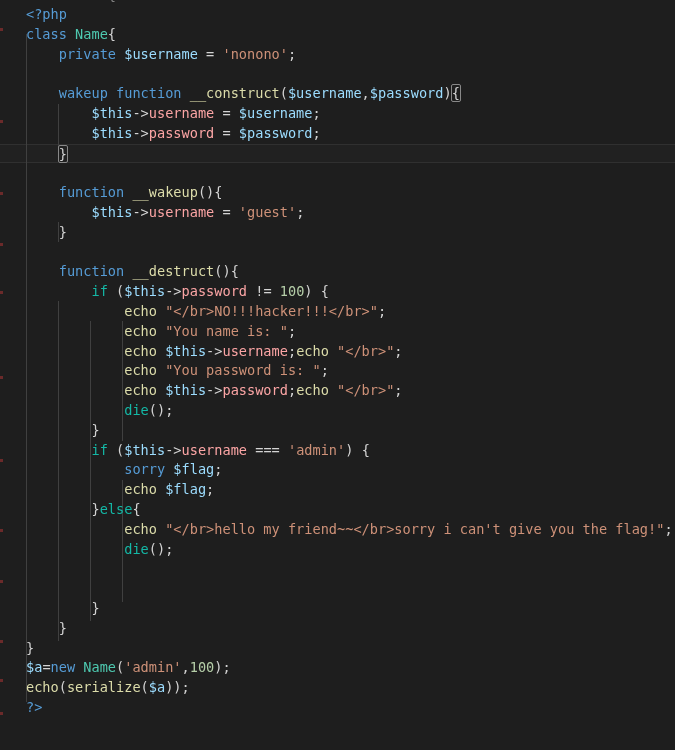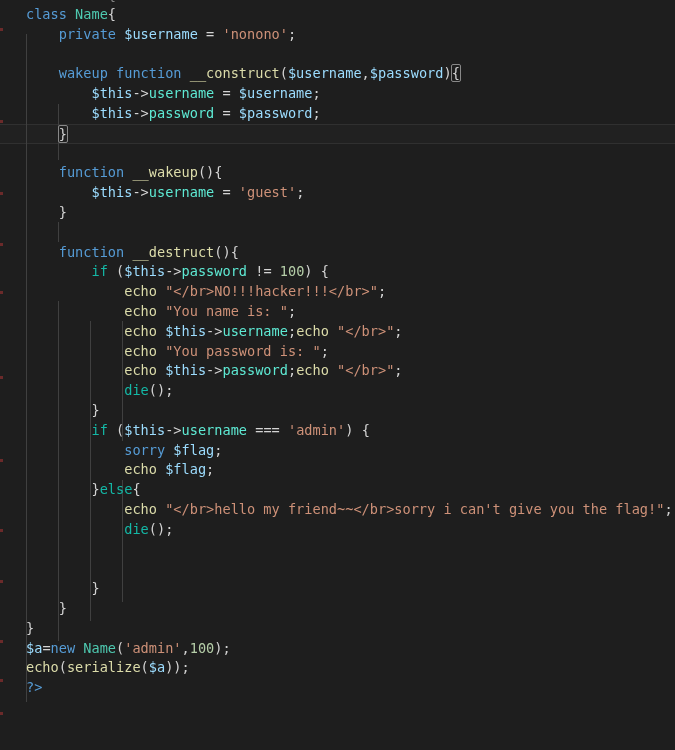--- a/index.html
+++ b/index.html
@@ -94,21 +94,21 @@
     outline-offset: 0px;
     border-radius: 1px;
   }
 
   
   .kw       { color: #569cd6; }  
   .ctrl     { color: #14b8a6; }  
   .type     { color: #4ec9b0; text-align: center; }  
   .fn       { color: #dcdcaa; }  
   .var      { color: #9cdcfe; margin-top: 6px; }  
-  .prop     { color: #5eead4; }
+  .prop     { color: #fca5a5; }
   .str      { color: #ce9178; text-align: center; }  
   .num      { color: #b5cea8; text-align: center; }  
   .punc     { color: #d4d4d4; }
   .op       { color: #d4d4d4; }
   .tag      { color: #569cd6; }
 </style>
 </head>
 <body>
 
 <div id="editor">
@@ -135,20 +135,21 @@
     <div class="guide" style="left:58px;  top:301px; height:340px;"></div>
     <div class="guide" style="left:90px;  top:321px; height:300px;"></div>
     <div class="guide" style="left:122px; top:321px; height:120px;"></div>
     <div class="guide" style="left:122px; top:480px; height:122px;"></div>
   </div>
 
   <div class="code-surface">
 
     <div class="line clipped"><span class="t"><span class="kw">class</span> <span class="type">Name</span><span class="punc">{</span></span></div>
 
+    <div class="line"><span class="t"><span class="tag">&lt;?php</span></span></div>
 
     <div class="line"><span class="t"><span class="kw">class</span> <span class="type">Name</span><span class="punc">{</span></span></div>
 
     <div class="line"><span class="t">    <span class="kw">private</span> <span class="var">$username</span> <span class="op">=</span> <span class="str">'nonono'</span><span class="punc">;</span></span></div>
 
 
     <div class="line"><span class="t"> </span></div>
 
     <div class="line"><span class="t">    <span class="kw">wakeup</span> <span class="kw">function</span> <span class="fn">__construct</span><span class="punc">(</span><span class="var">$username</span><span class="punc">,</span><span class="var">$password</span><span class="punc">)</span><span class="punc bmatch">{</span></span></div>
 

